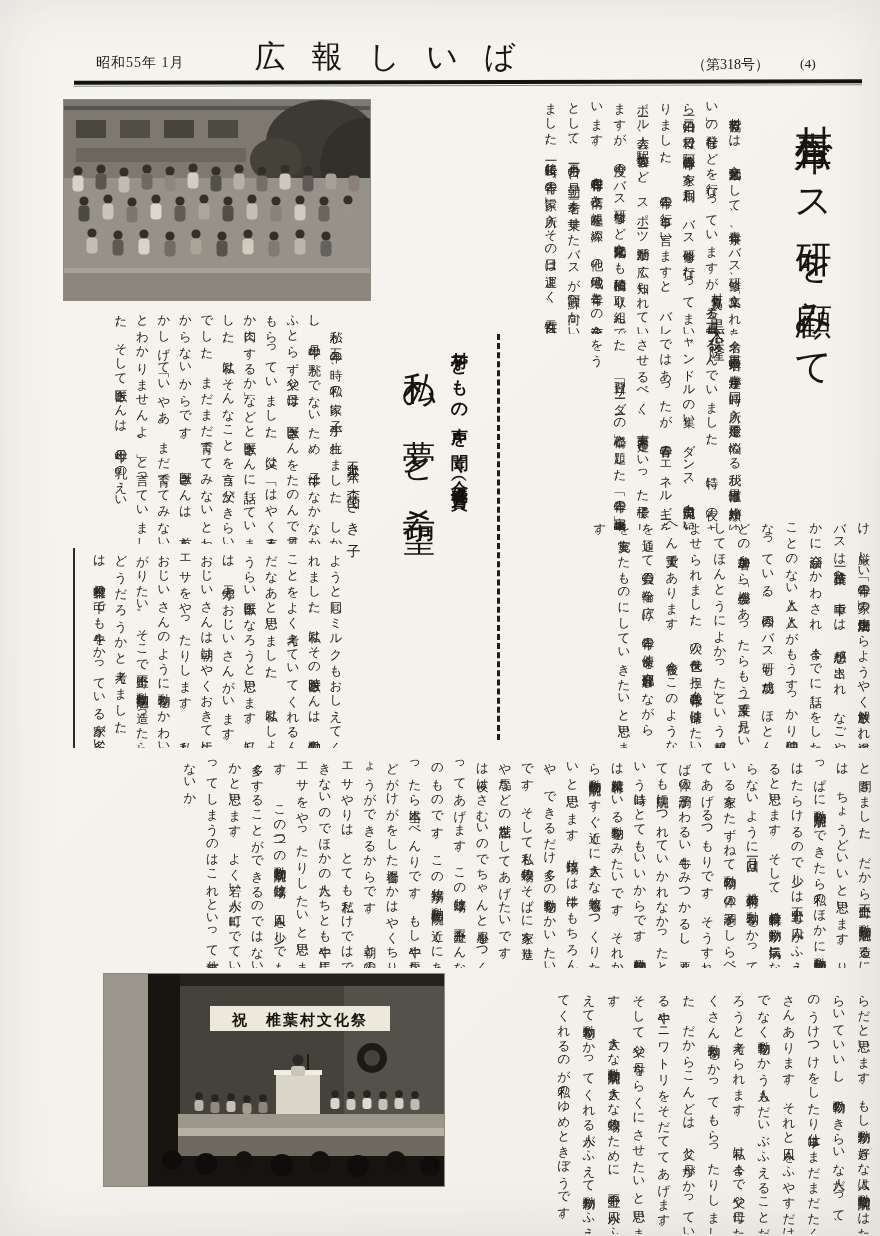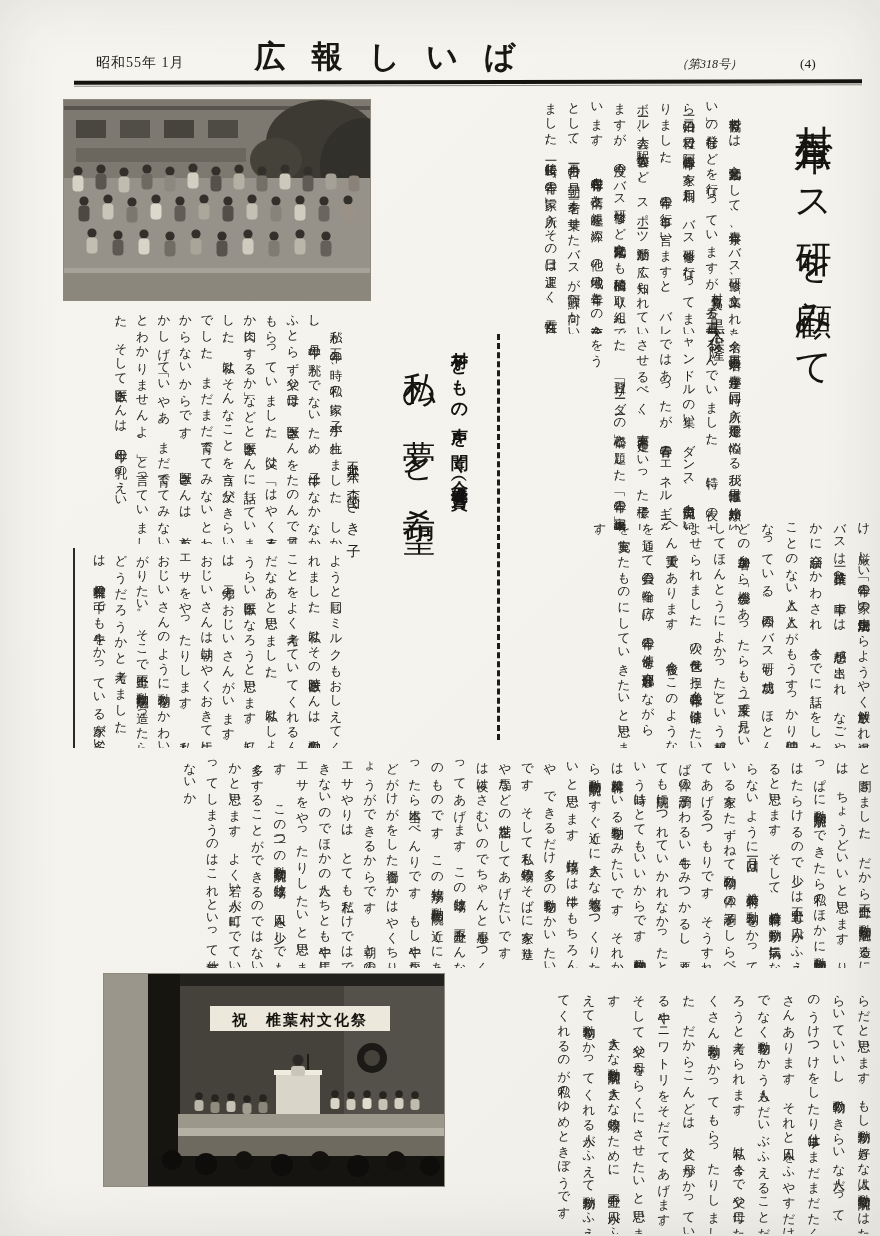--- a/index.html
+++ b/index.html
@@ -6,22 +6,22 @@
   .page {
     position:relative; width:880px; height:1236px; margin:0 auto;
     background:linear-gradient(135deg,#f5f4ef 0%, #f3f2ec 60%, #efeee8 100%);
     box-shadow: inset 0 0 60px rgba(60,58,50,.10);
     font-family:"Liberation Serif","DejaVu Serif",serif;
     color:#201f1c; overflow:hidden;
   }
   
   .hdr-date   { position:absolute; left:96px;  top:54px; font-size:14px; letter-spacing:1px; }
   .hdr-title  { position:absolute; left:0; right:110px; top:36px; text-align:center;
-                font-size:31px; letter-spacing:26px; text-indent:26px; color:#181714;font-weight:bold; }
-  .hdr-issue  { position:absolute; left:676px; top:56px; font-size:12px;font-style:italic; }
+                font-size:31px; letter-spacing:26px; text-indent:26px; color:#181714; }
+  .hdr-issue  { position:absolute; left:692px; top:56px; font-size:14px; }
   .hdr-pageno { position:absolute; left:800px; top:56px; font-size:13.5px; }
   .hdr-rule   { position:absolute; left:74px; top:80px; width:788px; height:3.5px;
                 background:#14130f; transform:rotate(-.12deg); }
   .hdr-rule2  { position:absolute; left:74px; top:85px; width:788px; height:1px;
                 background:rgba(20,19,15,.45); transform:rotate(-.12deg); }
   
   .vtext {
     position:absolute; writing-mode:vertical-rl; text-orientation:mixed;
     overflow:hidden; font-size:12.5px; line-height:21.5px; letter-spacing:.8px;
     color:#26241f; text-align:justify;

